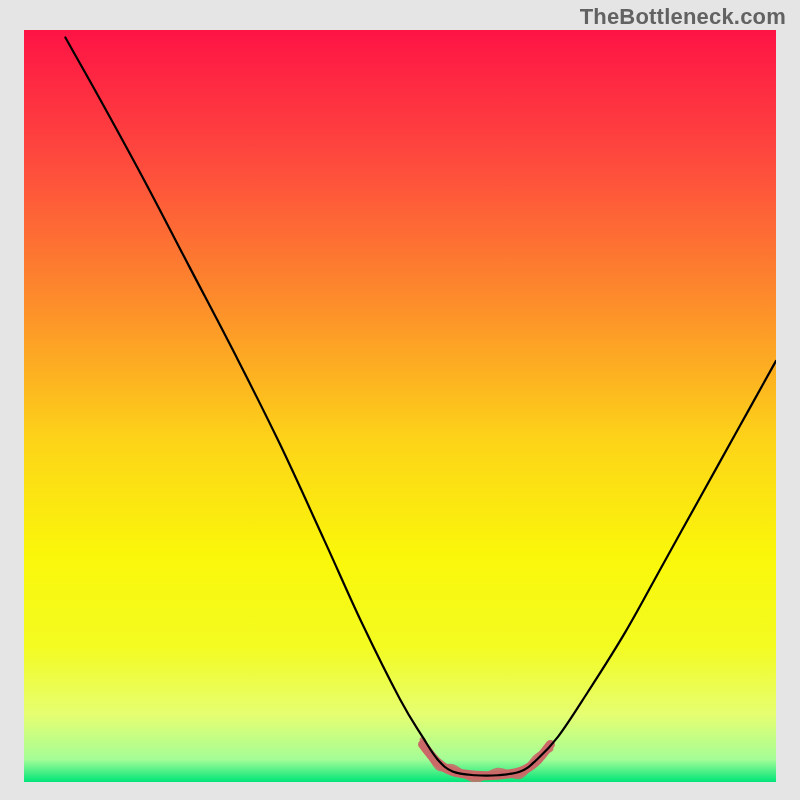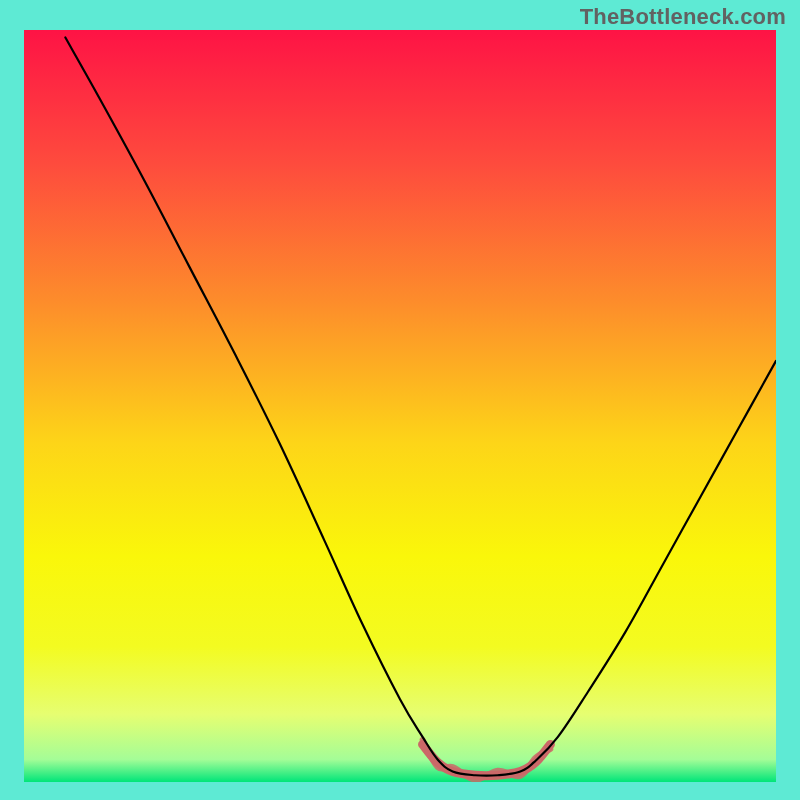--- a/index.html
+++ b/index.html
@@ -8,21 +8,21 @@
     width: 800px;
     height: 800px;
     overflow: hidden;
     background: #000;
     font-family: Arial, Helvetica, sans-serif;
   }
   .frame {
     position: relative;
     width: 800px;
     height: 800px;
-    background: #5eead4;
+    background: #e5e5e5;
   }
   .watermark {
     position: absolute;
     top: 4px;
     right: 14px;
     color: #626262;
     font-size: 22px;
     font-weight: 600;
     letter-spacing: 0.2px;
     z-index: 30;

